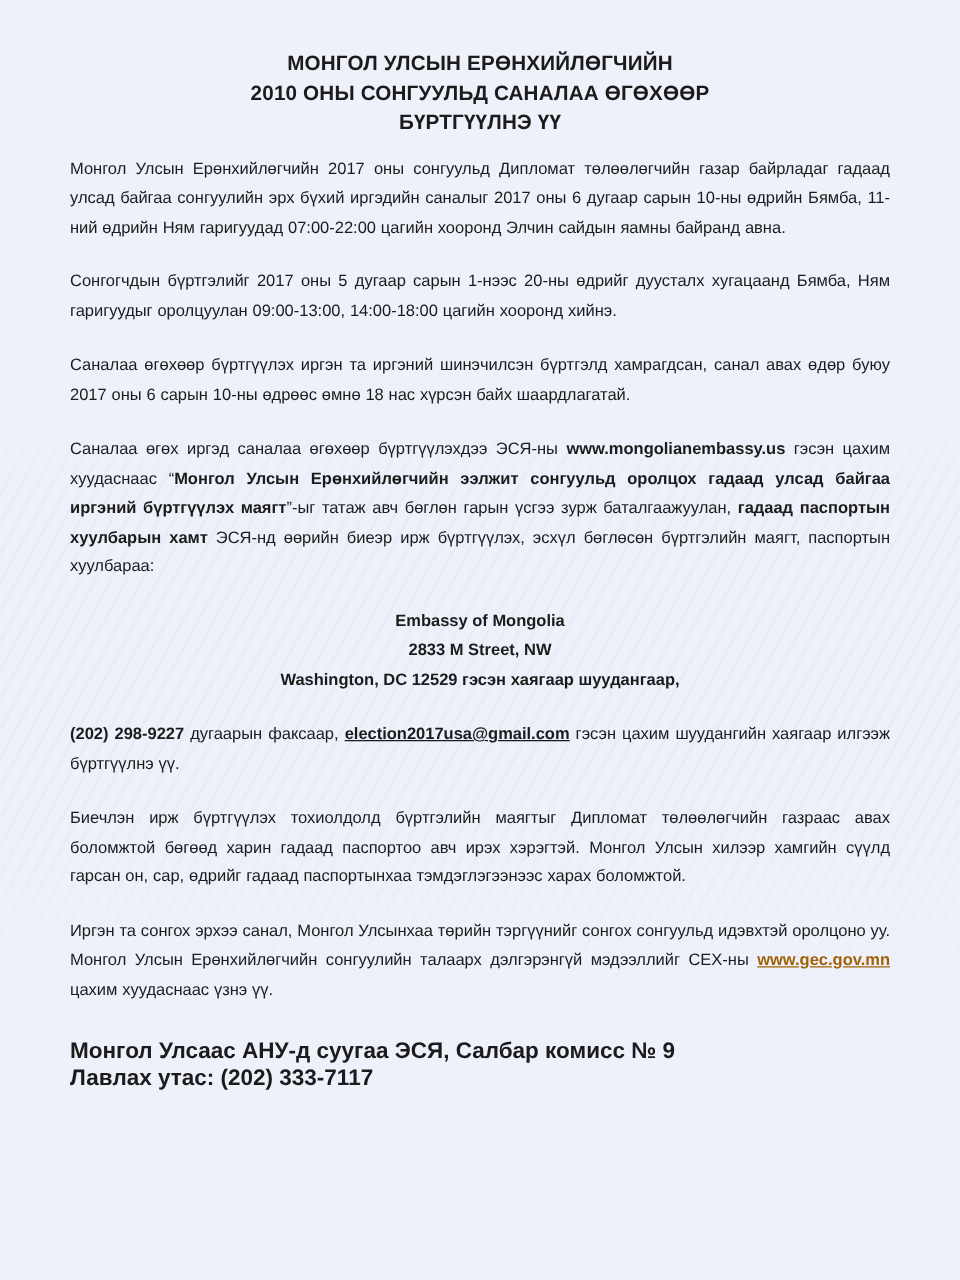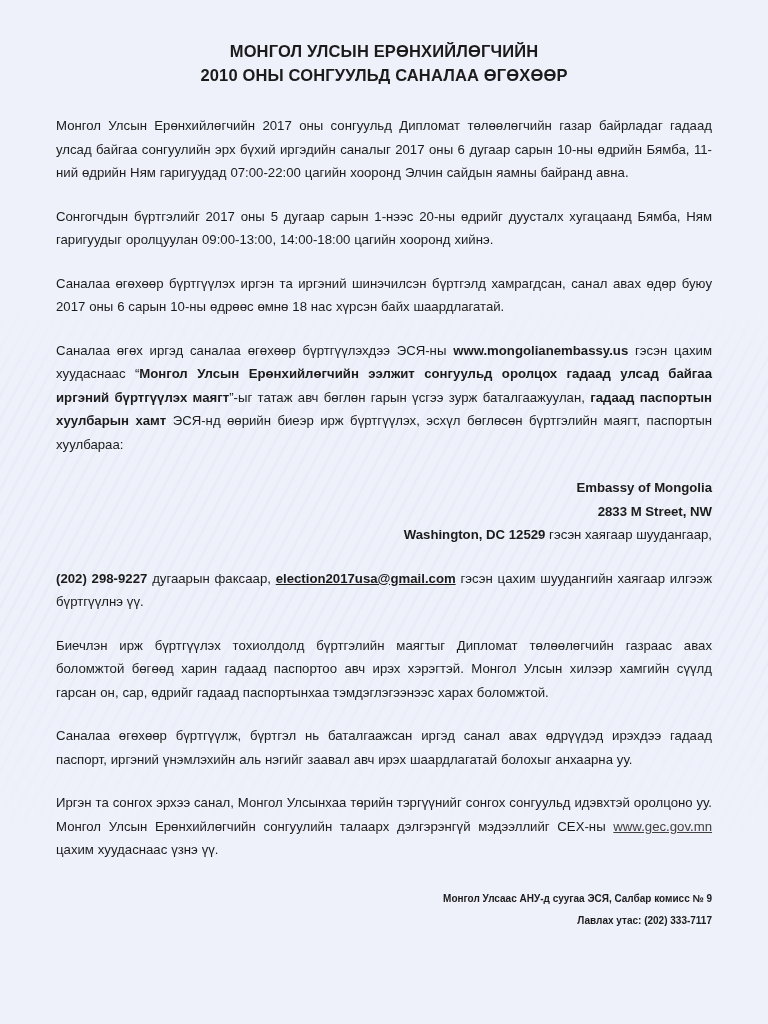--- a/index.html
+++ b/index.html
@@ -50,64 +50,65 @@
     font-weight: bold;
     font-size: 16.5px;
     line-height: 23.5px;
     letter-spacing: 0.15px;
     margin: 0;
     padding-top: 40px;
   }
   .doc-title .tline { display: block; }
   .body-wrap {
     padding: 0 28px;
-    margin-top: 27px;
+    margin-top: 12px;
   }
   p.para {
     text-align: justify;
     font-size: 13.2px;
     line-height: 23.5px;
     margin: 0 0 20px 0;
     word-spacing: 0.2px;
   }
   p.para:last-child { margin-bottom: 0; }
   .b { font-weight: bold; }
   .u { text-decoration: underline; }
   .link-blue {
-    color: #404040;
-    font-weight: normal;
+    color: #a16207;
+    font-weight: bold;
     text-decoration: underline;
   }
   .addr {
     font-size: 13.2px;
     line-height: 23.5px;
     margin: 0 0 20px 0;
-    text-align: right;
+    text-align: center;
   }
   .addr .aline { display: block; font-weight: bold; }
-  .addr .aline .normal { font-weight: normal; }
+  .addr .aline .normal { font-weight: bold; }
   .footer {
-    text-align: right;
+    text-align: left;
     font-weight: bold;
-    font-size: 10px;
+    font-size: 18px;
     line-height: 22px;
     margin-top: 26px;
   }
   .footer .fline { display: block; }
 </style>
 </head>
 <body>
 
 <div id="texture"></div>
 
 <div id="page">
 
   <h1 class="doc-title">
     <span class="tline">МОНГОЛ УЛСЫН ЕРӨНХИЙЛӨГЧИЙН</span>
     <span class="tline">2010 ОНЫ СОНГУУЛЬД САНАЛАА ӨГӨХӨӨР</span>
+    <span class="tline">БҮРТГҮҮЛНЭ ҮҮ</span>
   </h1>
 
   <div class="body-wrap">
 
     <p class="para">Монгол Улсын Ерөнхийлөгчийн 2017 оны сонгуульд Дипломат төлөөлөгчийн газар байрладаг гадаад улсад байгаа сонгуулийн эрх бүхий иргэдийн саналыг 2017 оны 6 дугаар сарын 10-ны өдрийн Бямба, 11-ний өдрийн Ням гаригуудад 07:00-22:00 цагийн хооронд Элчин сайдын яамны байранд авна.</p>
 
 
     <p class="para">Сонгогчдын бүртгэлийг 2017 оны 5 дугаар сарын 1-нээс 20-ны өдрийг дуусталх хугацаанд Бямба, Ням гаригуудыг оролцуулан 09:00-13:00, 14:00-18:00 цагийн хооронд хийнэ.</p>
 
     <p class="para">Саналаа өгөхөөр бүртгүүлэх иргэн та иргэний шинэчилсэн бүртгэлд хамрагдсан, санал авах өдөр буюу 2017 оны 6 сарын 10-ны өдрөөс өмнө 18 нас хүрсэн байх шаардлагатай.</p>
@@ -117,21 +118,20 @@
     <div class="addr">
       <span class="aline">Embassy of Mongolia</span>
       <span class="aline">2833 M Street, NW</span>
       <span class="aline"><span>Washington, DC 12529</span><span class="normal"> гэсэн хаягаар шуудангаар,</span></span>
     </div>
 
     <p class="para"><span class="b">(202) 298-9227</span><span> дугаарын факсаар, </span><span class="b u">election2017usa@gmail.com</span><span> гэсэн цахим шуудангийн хаягаар илгээж бүртгүүлнэ үү.</span></p>
 
     <p class="para">Биечлэн ирж бүртгүүлэх тохиолдолд бүртгэлийн маягтыг Дипломат төлөөлөгчийн газраас авах боломжтой бөгөөд харин гадаад паспортоо авч ирэх хэрэгтэй. Монгол Улсын хилээр хамгийн сүүлд гарсан он, сар, өдрийг гадаад паспортынхаа тэмдэглэгээнээс харах боломжтой.</p>
 
-    <p class="para">Саналаа өгөхөөр бүртгүүлж, бүртгэл нь баталгаажсан иргэд санал авах өдрүүдэд ирэхдээ гадаад паспорт, иргэний үнэмлэхийн аль нэгийг заавал авч ирэх шаардлагатай болохыг анхаарна уу.</p>
 
     <p class="para"><span>Иргэн та сонгох эрхээ санал, Монгол Улсынхаа төрийн тэргүүнийг сонгох сонгуульд идэвхтэй оролцоно уу. Монгол Улсын Ерөнхийлөгчийн сонгуулийн талаарх дэлгэрэнгүй мэдээллийг СЕХ-ны </span><span class="link-blue">www.gec.gov.mn</span><span> цахим хуудаснаас үзнэ үү.</span></p>
 
     <div class="footer">
       <span class="fline">Монгол Улсаас АНУ-д суугаа ЭСЯ, Салбар комисс № 9</span>
       <span class="fline">Лавлах утас: (202) 333-7117</span>
     </div>
 
   </div>
 </div>

